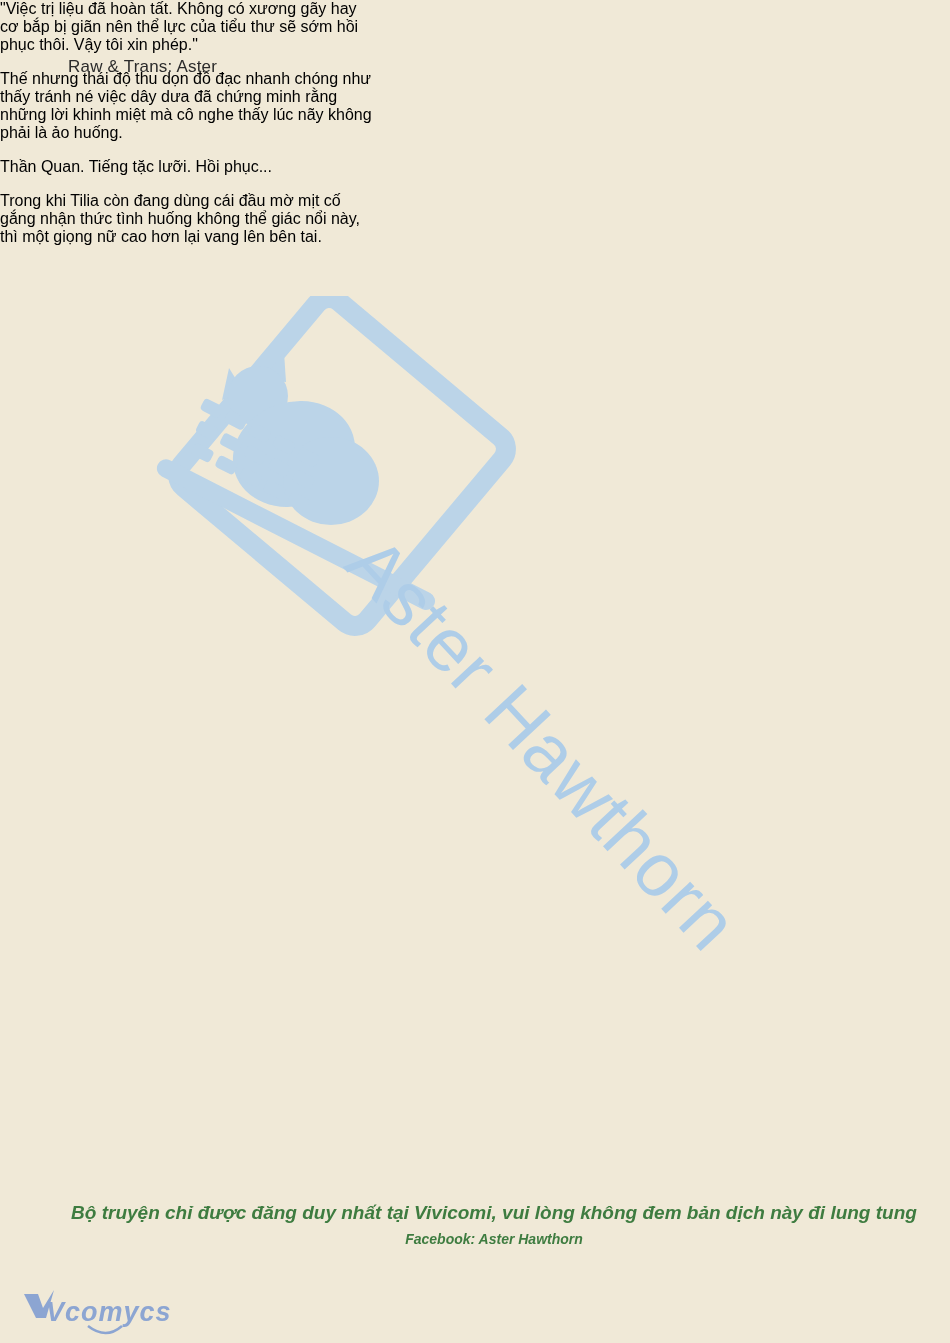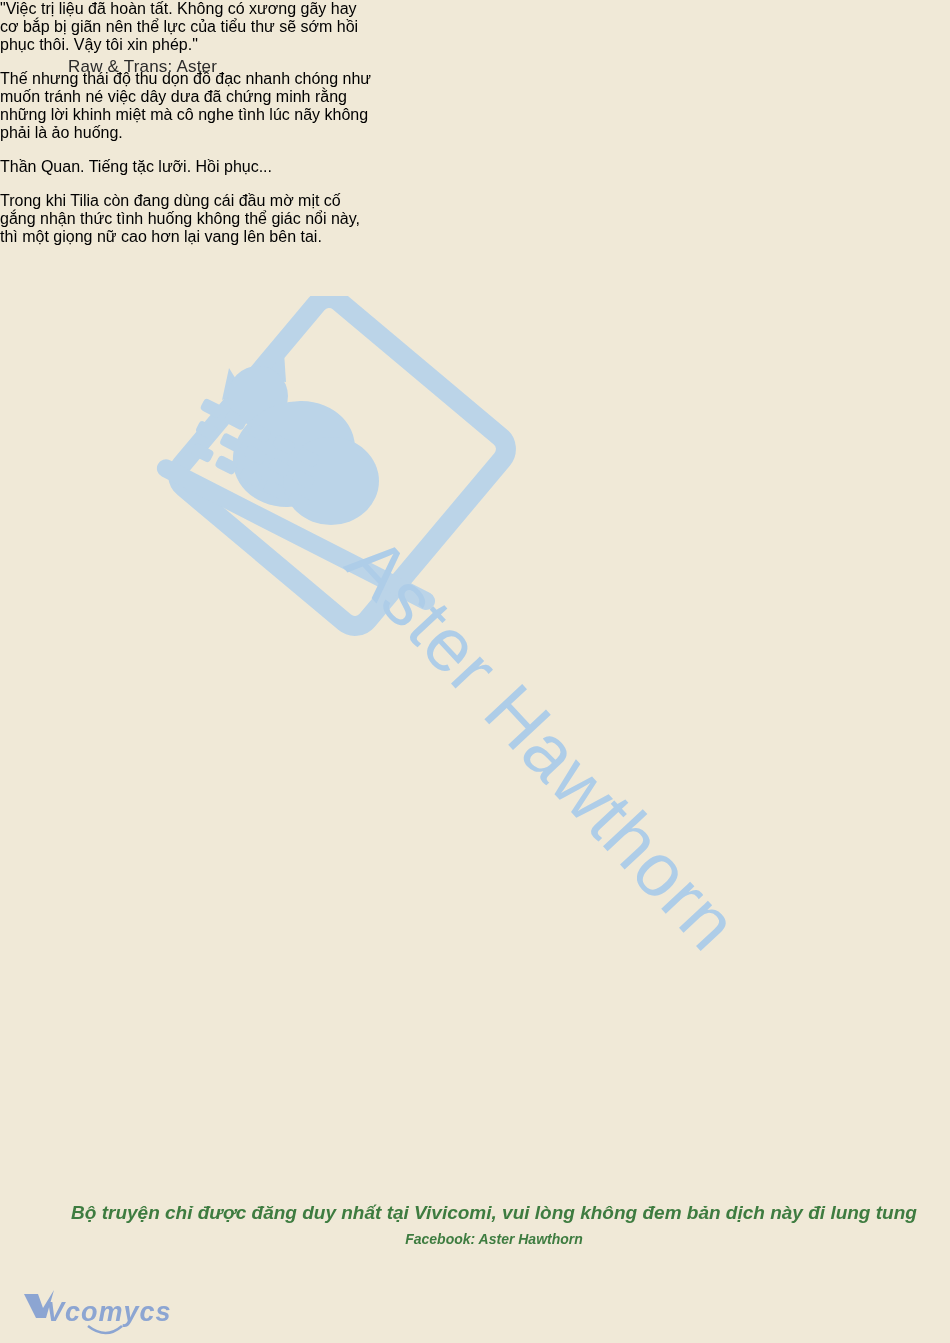--- a/index.html
+++ b/index.html
@@ -90,22 +90,22 @@
 <p class="para" id="p1">
   </p>
 <div>"Việc trị liệu đã hoàn tất. Không có xương gãy hay</div>
   <div>cơ bắp bị giãn nên thể lực của tiểu thư sẽ sớm hồi</div>
   <div>phục thôi. Vậy tôi xin phép."</div>
 <p></p>
 
 <p class="para" id="p2">
   </p>
 <div>Thế nhưng thái độ thu dọn đồ đạc nhanh chóng như</div>
-  <div>muốn tránh né việc dây dưa đã chứng minh rằng</div>
-  <div>những lời khinh miệt mà cô nghe tình lúc nãy không</div>
+  <div>thấy tránh né việc dây dưa đã chứng minh rằng</div>
+  <div>những lời khinh miệt mà cô nghe thấy lúc nãy không</div>
   <div>phải là ảo huống.</div>
 <p></p>
 
 <p class="para" id="p3">
   </p>
 <div>Thần Quan. Tiếng tặc lưỡi. Hồi phục...</div>
 <p></p>
 
 <p class="para" id="p4">
   </p>

